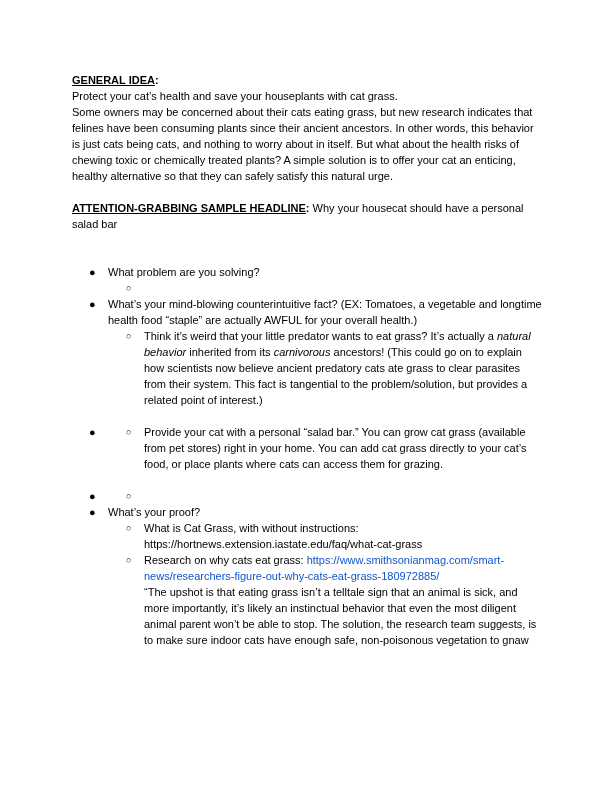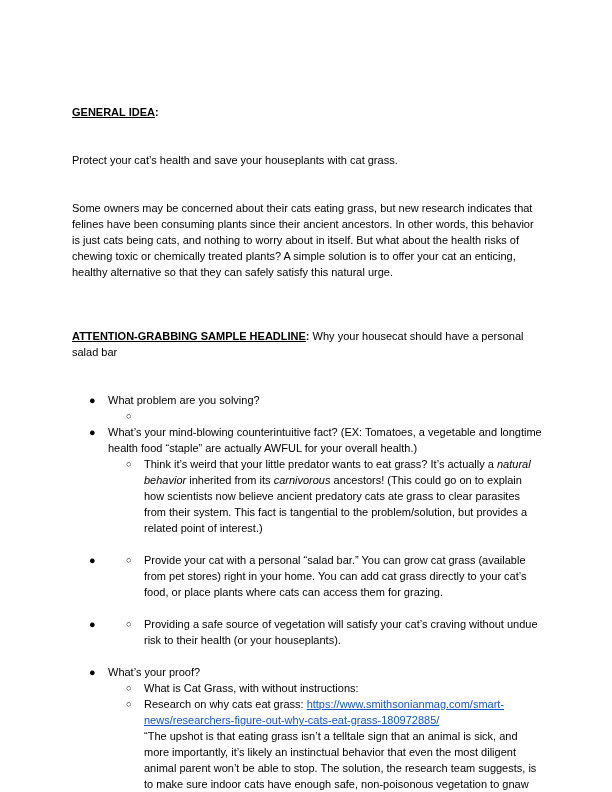--- a/index.html
+++ b/index.html
@@ -1,30 +1,30 @@
 <!DOCTYPE html>
 <html><head>
 <meta charset="utf-8">
 <style>
   html, body { margin:0; padding:0; background:#ffffff; }
   body { width:612px; height:792px; position:relative; overflow:hidden;
          font-family:"Liberation Sans", sans-serif; font-size:11px; color:#000; }
   .page { position:absolute; left:72px; top:72px; width:470px; }
-  .line { line-height:16px;margin-top:32px; }
+  .line { line-height:16px; }
   .h { font-weight:bold; text-decoration:underline; }
   .hcolon { font-weight:bold; }
   .gap { height:16px; }
   ul.l1 { list-style:none; margin:0; padding:0; }
   ul.l1 > li { position:relative; padding-left:36px; line-height:16px; }
   ul.l1 > li > .bul { position:absolute; left:17px; top:0; }
   ul.l2 { list-style:none; margin:0; padding:0; }
   ul.l2 > li { position:relative; padding-left:36px; line-height:16px; }
   ul.l2 > li > .bul { position:absolute; left:18px; top:0; font-size:9px; }
   .q-gap { height:16px; }
-  a.link { color:#1155cc; text-decoration:underline; }
+  a.link { color:#1155cc; }
   i { font-style:italic; }
 </style>
 </head>
 <body>
 
 <div class="page">
 
   <div class="line"><span class="h">GENERAL IDEA</span><span class="hcolon">:</span></div>
   <div class="line">Protect your cat’s health and save your houseplants with cat grass.</div>
   <div class="line">Some owners may be concerned about their cats eating grass, but new research indicates that felines have been consuming plants since their ancient ancestors. In other words, this behavior is just cats being cats, and nothing to worry about in itself. But what about the health risks of chewing toxic or chemically treated plants? A simple solution is to offer your cat an enticing, healthy alternative so that they can safely satisfy this natural urge.</div>
@@ -61,27 +61,27 @@
       <span class="bul">●</span>
       <ul class="l2">
         <li><span class="bul">○</span><span>Provide your cat with a personal “salad bar.” You can grow cat grass (available from pet stores) right in your home. You can add cat grass directly to your cat’s food, or place plants where cats can access them for grazing.</span></li>
       </ul>
       <div class="q-gap"></div>
     </li>
 
     <li>
       <span class="bul">●</span>
       <ul class="l2">
-        <li><span class="bul">○</span><span>Providing a safe source of vegetation will satisfy your cat’s craving without undue risk to their health (or your houseplants).</span></li>
+        <li><span class="bul">○</span></li>
       </ul>
       <div class="q-gap"></div>
     </li>
 
     <li>
       <span class="bul">●</span>
       <span>What’s your proof?</span>
       <ul class="l2">
-        <li><span class="bul">○</span><span>What is Cat Grass, with without instructions:</span><br></li>
+        <li><span class="bul">○</span><span>What is Cat Grass, with without instructions:</span><br><span>https://hortnews.extension.iastate.edu/faq/what-cat-grass</span></li>
         <li><span class="bul">○</span><span>Research on why cats eat grass: </span><a class="link">https://www.smithsonianmag.com/smart-news/researchers-figure-out-why-cats-eat-grass-180972885/</a><br><span>“The upshot is that eating grass isn’t a telltale sign that an animal is sick, and more importantly, it’s likely an instinctual behavior that even the most diligent animal parent won’t be able to stop. The solution, the research team suggests, is to make sure indoor cats have enough safe, non-poisonous vegetation to gnaw</span></li>
       </ul>
     </li>
   </ul>
 </div>
 
 </body></html>

